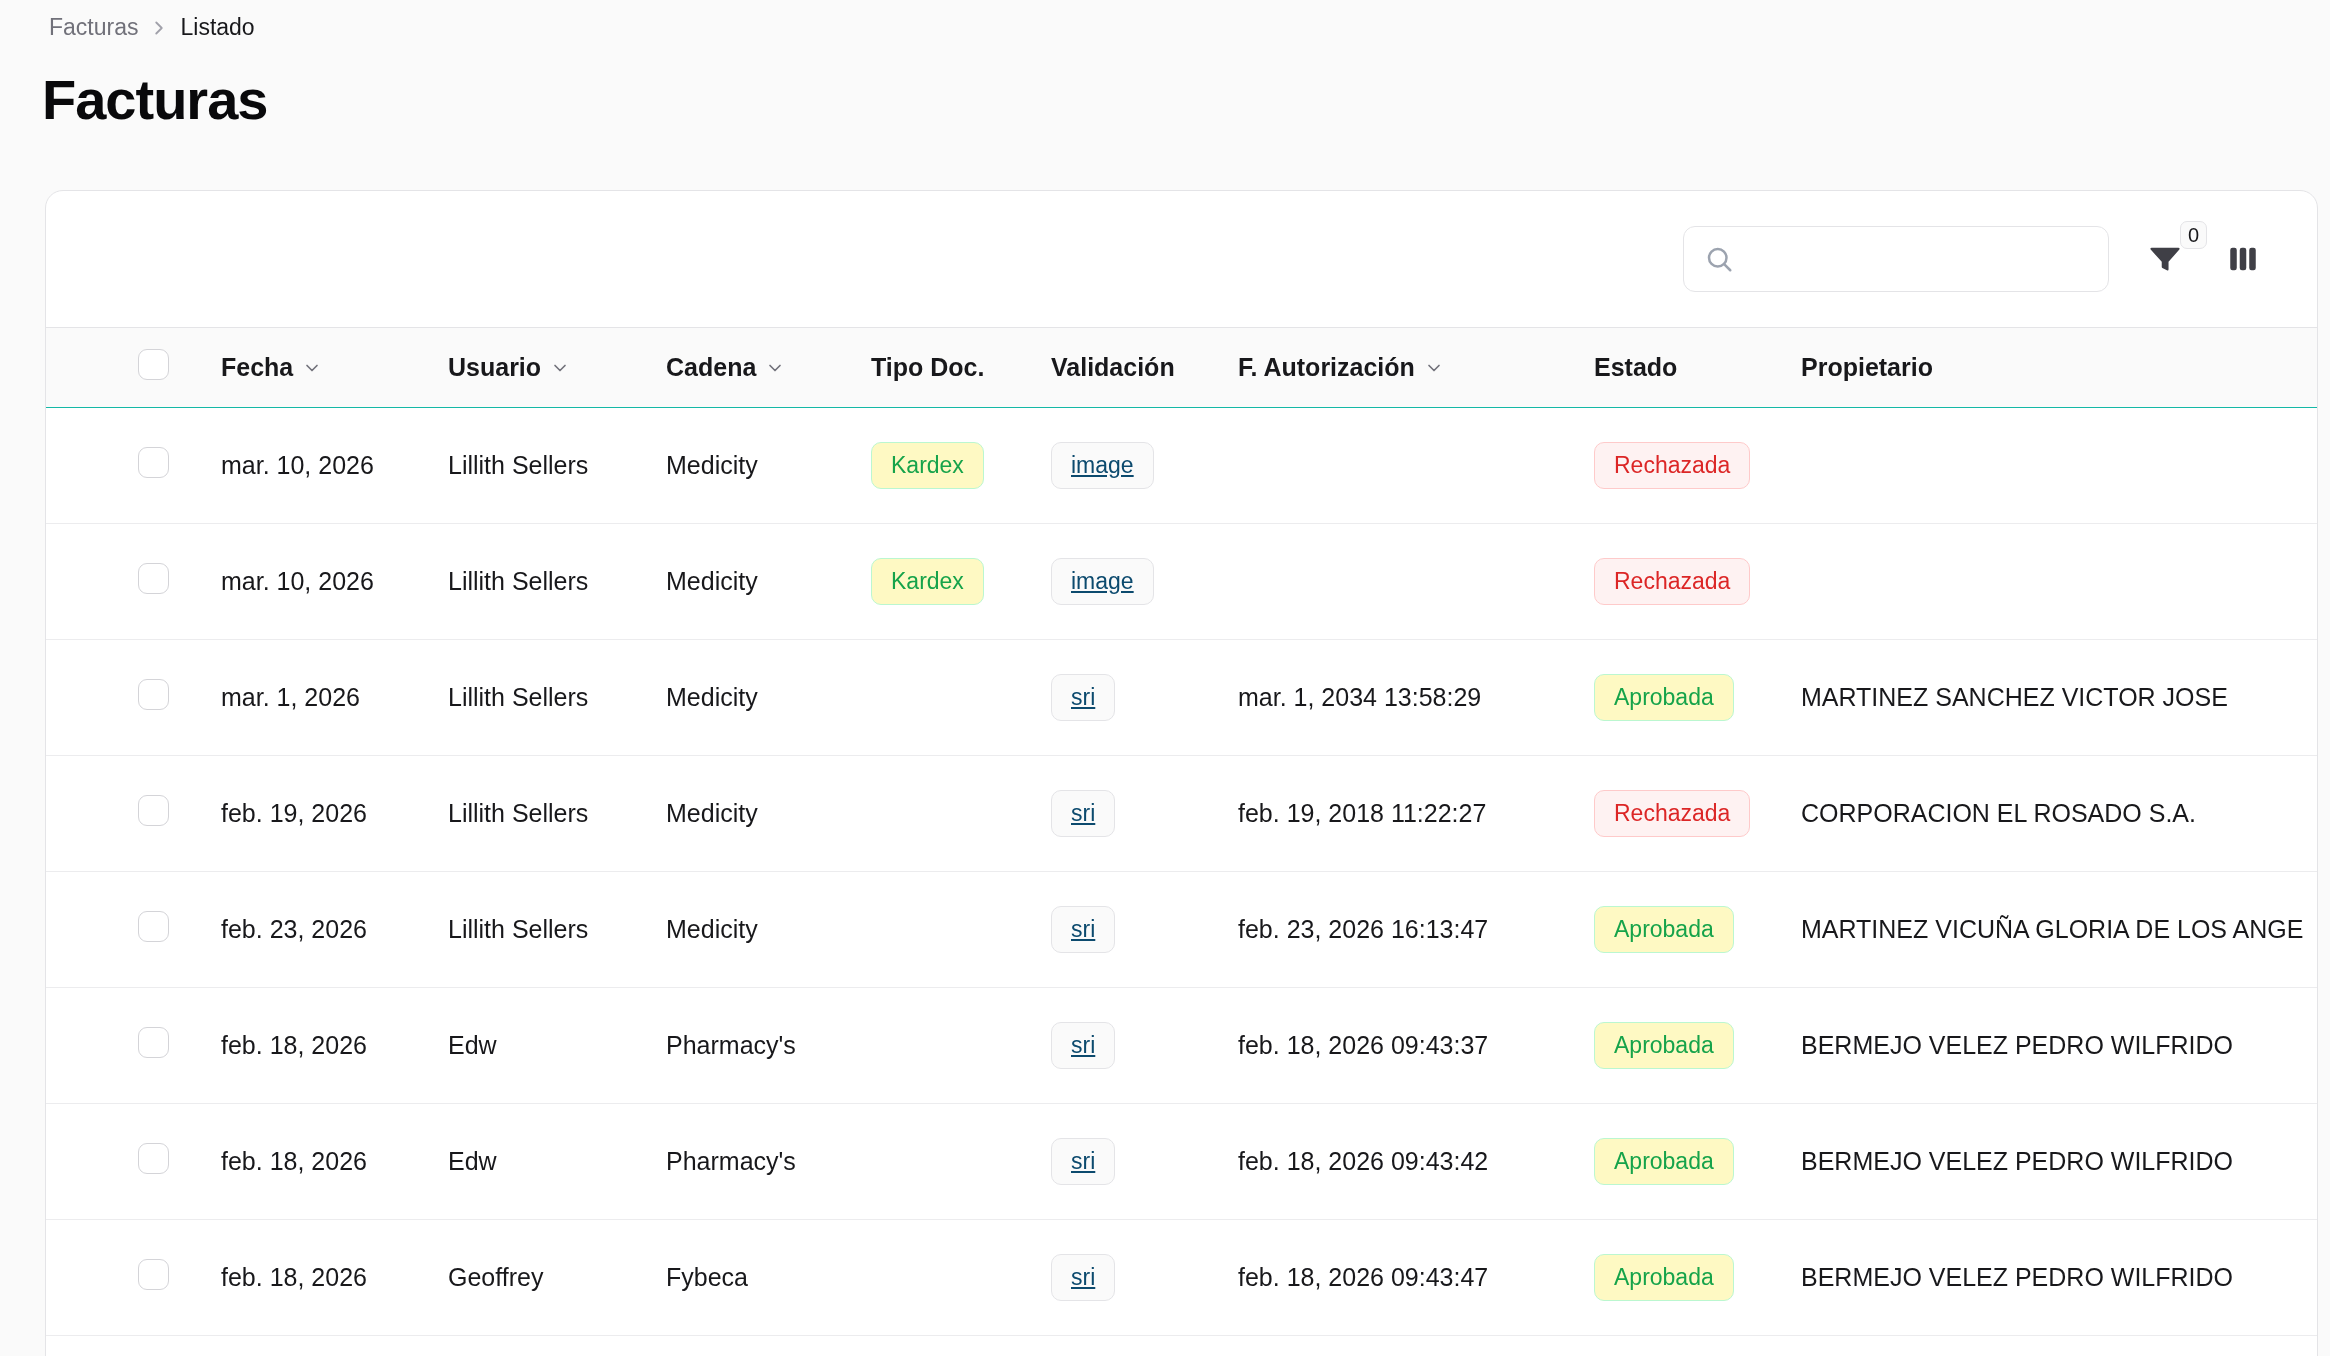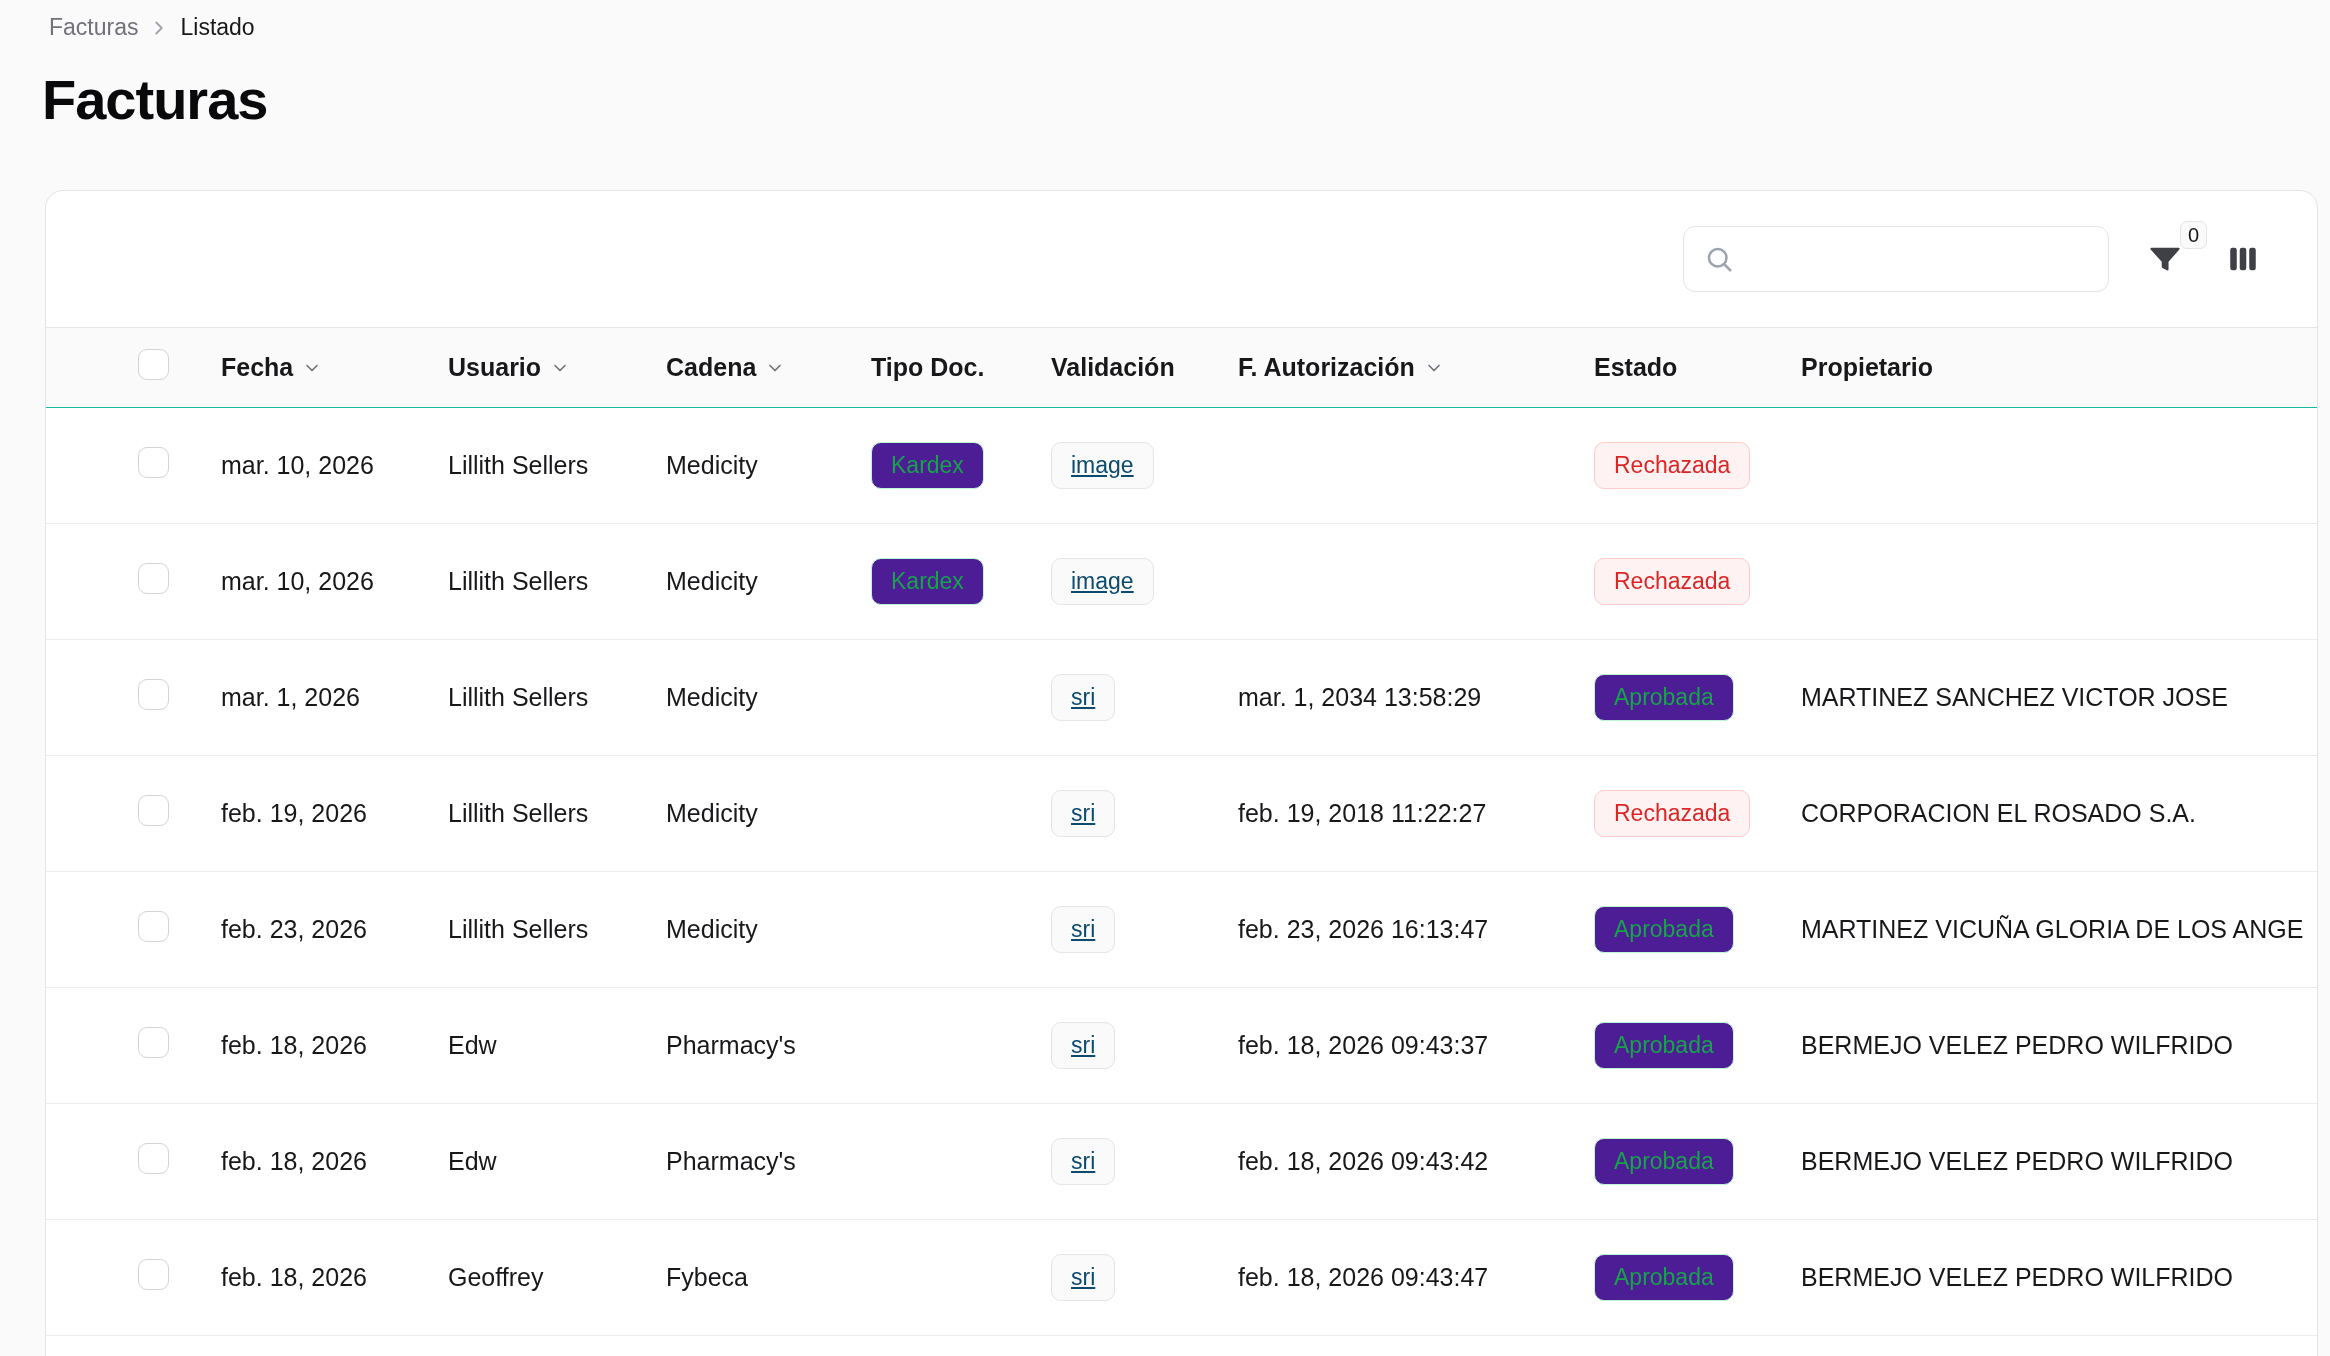--- a/index.html
+++ b/index.html
@@ -122,21 +122,21 @@
   .badge {
     display: inline-flex;
     align-items: center;
     padding: 9px 19px;
     border-radius: 10px;
     font-size: 23px;
     line-height: 1.2;
     border: 1px solid transparent;
     white-space: nowrap;
   }
-  .badge-green { background: #4c1d95; border-color: #bbf7d0; color: #16a34a; }
+  .badge-green { background: #fef9c3; border-color: #bbf7d0; color: #16a34a; }
   .badge-red   { background: #fef2f2; border-color: #fecaca; color: #dc2626; }
   .badge-gray  { background: #fafafa; border-color: #e4e4e7; color: #0c4a6e; text-decoration: underline; }
 </style>
 </head>
 <body>
 
 <nav class="breadcrumb">
   <span class="crumb-muted">Facturas</span>
   <span class="crumb-sep">
     <svg width="22" height="22" viewBox="0 0 24 24" fill="none" stroke="#a1a1aa" stroke-width="2" stroke-linecap="round" stroke-linejoin="round">

